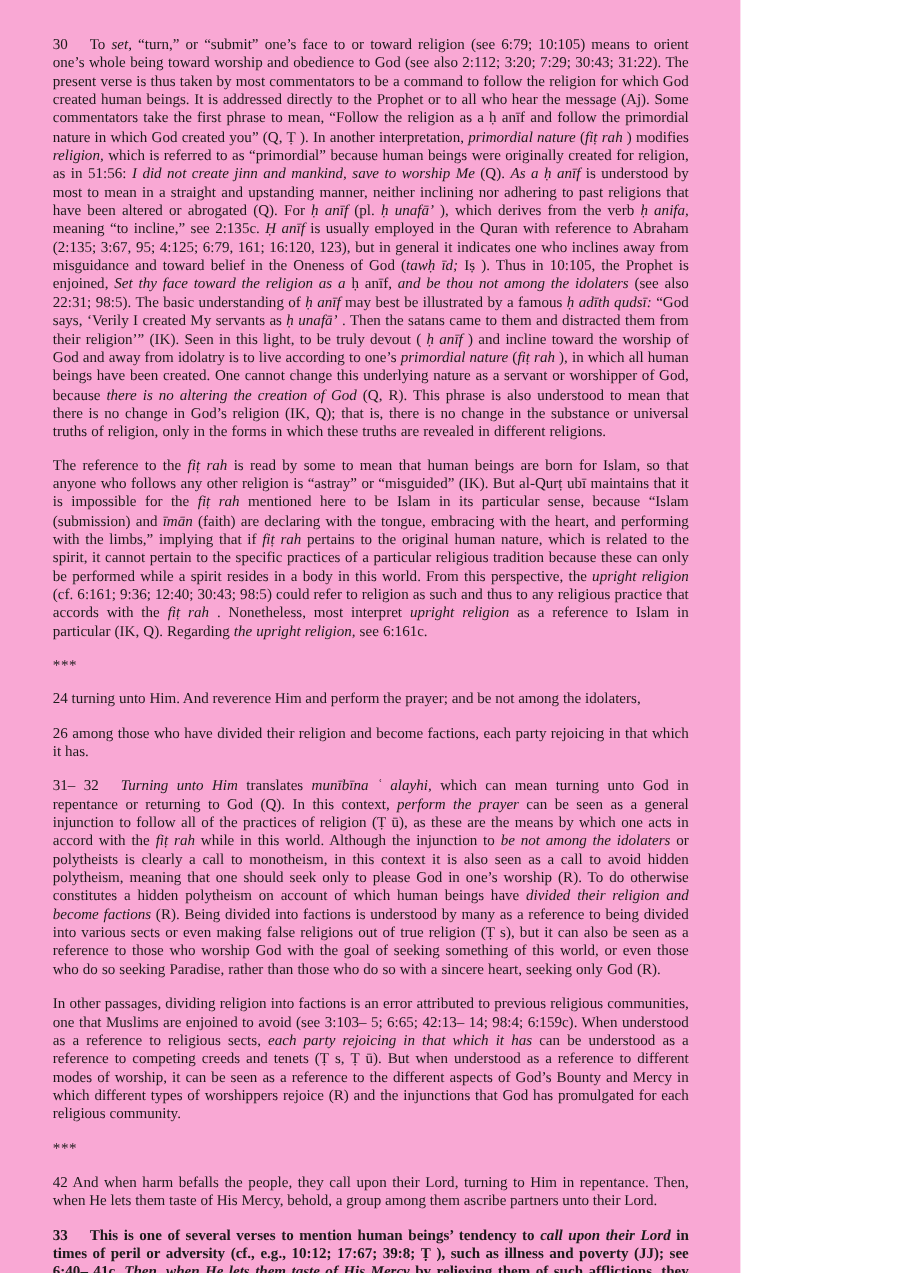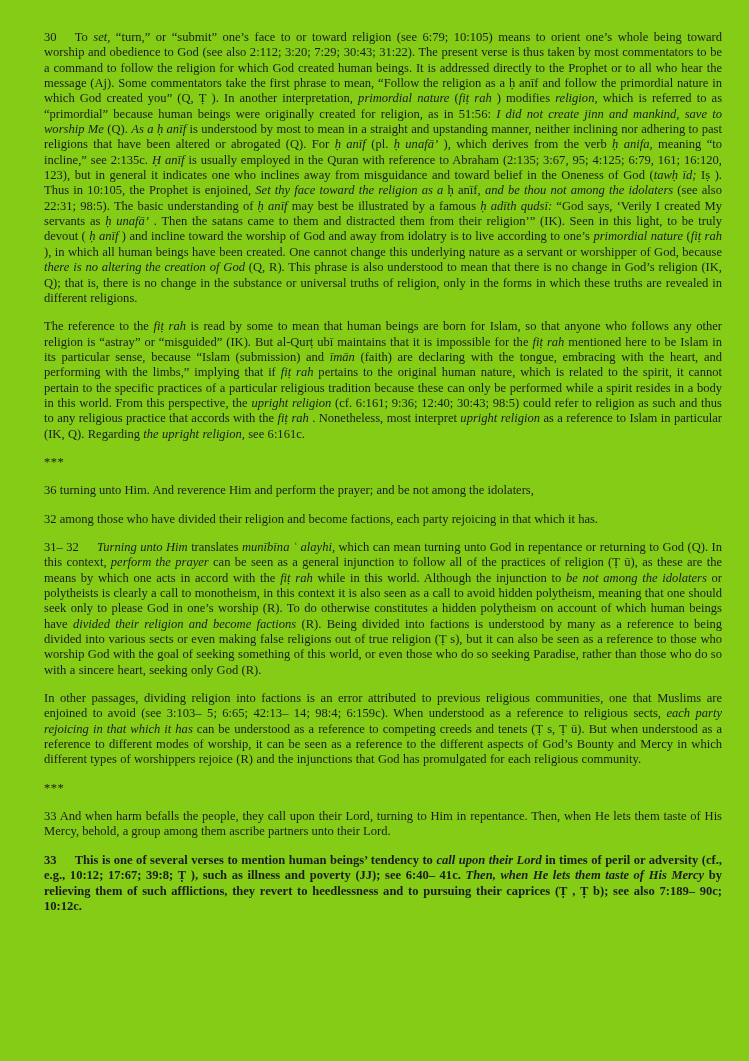--- a/index.html
+++ b/index.html
@@ -9,25 +9,25 @@
   }
   body {
     width: 749px;
     height: 1061px;
     overflow: hidden;
     font-family: "Liberation Serif", "DejaVu Serif", serif;
     color: #1b1b1b;
   }
   #page {
     position: relative;
-    width: 749px;
+    width: 617px;
     height: 1061px;
-    background: #84cc16;
+    background: #f9a8d4;
     box-sizing: border-box;
-    padding: 30px 27px 0 44px;
+    padding: 30px 43px 0 44px;
   }
   .block {
     font-size: 12.55px;
     line-height: 15.35px;
     text-align: justify;
     text-justify: inter-word;
     margin: 0 0 13px 0;
     hyphens: none;
     -webkit-hyphens: none;
     word-spacing: 0.02em;
@@ -55,21 +55,21 @@
   }
 </style>
 </head>
 <body>
 
 <div id="page">
   <div id="content">
       <p class="block"><span>30</span><span class="numgap"></span><span>To <i>set,</i> “turn,” or “submit” one’s face to or toward religion (see 6:79; 10:105) means to orient one’s whole being toward worship and obedience to God (see also 2:112; 3:20; 7:29; 30:43; 31:22). The present verse is thus taken by most commentators to be a command to follow the religion for which God created human beings. It is addressed directly to the Prophet or to all who hear the message (Aj). Some commentators take the first phrase to mean, “Follow the religion as a ḥ anīf and follow the primordial nature in which God created you” (Q, Ṭ ). In another interpretation, <i>primordial nature</i> (<i>fiṭ rah</i> ) modifies <i>religion,</i> which is referred to as “primordial” because human beings were originally created for religion, as in 51:56: <i>I did not create jinn and mankind, save to worship Me</i> (Q). <i>As a ḥ anīf</i> is understood by most to mean in a straight and upstanding manner, neither inclining nor adhering to past religions that have been altered or abrogated (Q). For <i>ḥ anīf</i> (pl. <i>ḥ unafāʼ</i> ), which derives from the verb <i>ḥ anifa,</i> meaning “to incline,” see 2:135c. <i>Ḥ anīf</i> is usually employed in the Quran with reference to Abraham (2:135; 3:67, 95; 4:125; 6:79, 161; 16:120, 123), but in general it indicates one who inclines away from misguidance and toward belief in the Oneness of God (<i>tawḥ īd;</i> Iṣ ). Thus in 10:105, the Prophet is enjoined, <i>Set thy face toward the religion as a</i> ḥ anīf, <i>and be thou not among the idolaters</i> (see also 22:31; 98:5). The basic understanding of <i>ḥ anīf</i> may best be illustrated by a famous <i>ḥ adīth qudsī:</i> “God says, ‘Verily I created My servants as <i>ḥ unafāʼ</i> . Then the satans came to them and distracted them from their religion’” (IK). Seen in this light, to be truly devout ( <i>ḥ anīf</i> ) and incline toward the worship of God and away from idolatry is to live according to one’s <i>primordial nature</i> (<i>fiṭ rah</i> ), in which all human beings have been created. One cannot change this underlying nature as a servant or worshipper of God, because <i>there is no altering the creation of God</i> (Q, R). This phrase is also understood to mean that there is no change in God’s religion (IK, Q); that is, there is no change in the substance or universal truths of religion, only in the forms in which these truths are revealed in different religions.</span></p>
       <p class="block">The reference to the <i>fiṭ rah</i> is read by some to mean that human beings are born for Islam, so that anyone who follows any other religion is “astray” or “misguided” (IK). But al-Qurṭ ubī maintains that it is impossible for the <i>fiṭ rah</i> mentioned here to be Islam in its particular sense, because “Islam (submission) and <i>īmān</i> (faith) are declaring with the tongue, embracing with the heart, and performing with the limbs,” implying that if <i>fiṭ rah</i> pertains to the original human nature, which is related to the spirit, it cannot pertain to the specific practices of a particular religious tradition because these can only be performed while a spirit resides in a body in this world. From this perspective, the <i>upright religion</i> (cf. 6:161; 9:36; 12:40; 30:43; 98:5) could refer to religion as such and thus to any religious practice that accords with the <i>fiṭ rah</i> . Nonetheless, most interpret <i>upright religion</i> as a reference to Islam in particular (IK, Q). Regarding <i>the upright religion,</i> see 6:161c.</p>
       <p class="sep">***</p>
-      <p class="verse">36 turning unto Him. And reverence Him and perform the prayer; and be not among the idolaters,</p>
-      <p class="verse">32 among those who have divided their religion and become factions, each party rejoicing in that which it has.</p>
+      <p class="verse">24 turning unto Him. And reverence Him and perform the prayer; and be not among the idolaters,</p>
+      <p class="verse">26 among those who have divided their religion and become factions, each party rejoicing in that which it has.</p>
       <p class="block"><span>31– 32</span><span class="numgap"></span><span><i>Turning unto Him</i> translates <i>munībīna ʿ alayhi,</i> which can mean turning unto God in repentance or returning to God (Q). In this context, <i>perform the prayer</i> can be seen as a general injunction to follow all of the practices of religion (Ṭ ū), as these are the means by which one acts in accord with the <i>fiṭ rah</i> while in this world. Although the injunction to <i>be not among the idolaters</i> or polytheists is clearly a call to monotheism, in this context it is also seen as a call to avoid hidden polytheism, meaning that one should seek only to please God in one’s worship (R). To do otherwise constitutes a hidden polytheism on account of which human beings have <i>divided their religion and become factions</i> (R). Being divided into factions is understood by many as a reference to being divided into various sects or even making false religions out of true religion (Ṭ s), but it can also be seen as a reference to those who worship God with the goal of seeking something of this world, or even those who do so seeking Paradise, rather than those who do so with a sincere heart, seeking only God (R).</span></p>
       <p class="block">In other passages, dividing religion into factions is an error attributed to previous religious communities, one that Muslims are enjoined to avoid (see 3:103– 5; 6:65; 42:13– 14; 98:4; 6:159c). When understood as a reference to religious sects, <i>each party rejoicing in that which it has</i> can be understood as a reference to competing creeds and tenets (Ṭ s, Ṭ ū). But when understood as a reference to different modes of worship, it can be seen as a reference to the different aspects of God’s Bounty and Mercy in which different types of worshippers rejoice (R) and the injunctions that God has promulgated for each religious community.</p>
       <p class="sep">***</p>
-      <p class="verse">33 And when harm befalls the people, they call upon their Lord, turning to Him in repentance. Then, when He lets them taste of His Mercy, behold, a group among them ascribe partners unto their Lord.</p>
+      <p class="verse">42 And when harm befalls the people, they call upon their Lord, turning to Him in repentance. Then, when He lets them taste of His Mercy, behold, a group among them ascribe partners unto their Lord.</p>
       <p class="block"><span>33</span><span class="numgap"></span><span>This is one of several verses to mention human beings’ tendency to <i>call upon their Lord</i> in times of peril or adversity (cf., e.g., 10:12; 17:67; 39:8; Ṭ ), such as illness and poverty (JJ); see 6:40– 41c. <i>Then, when He lets them taste of His Mercy</i> by relieving them of such afflictions, they revert to heedlessness and to pursuing their caprices (Ṭ , Ṭ b); see also 7:189– 90c; 10:12c.</span></p>
     </div>
 </div>
 
 </body></html>

